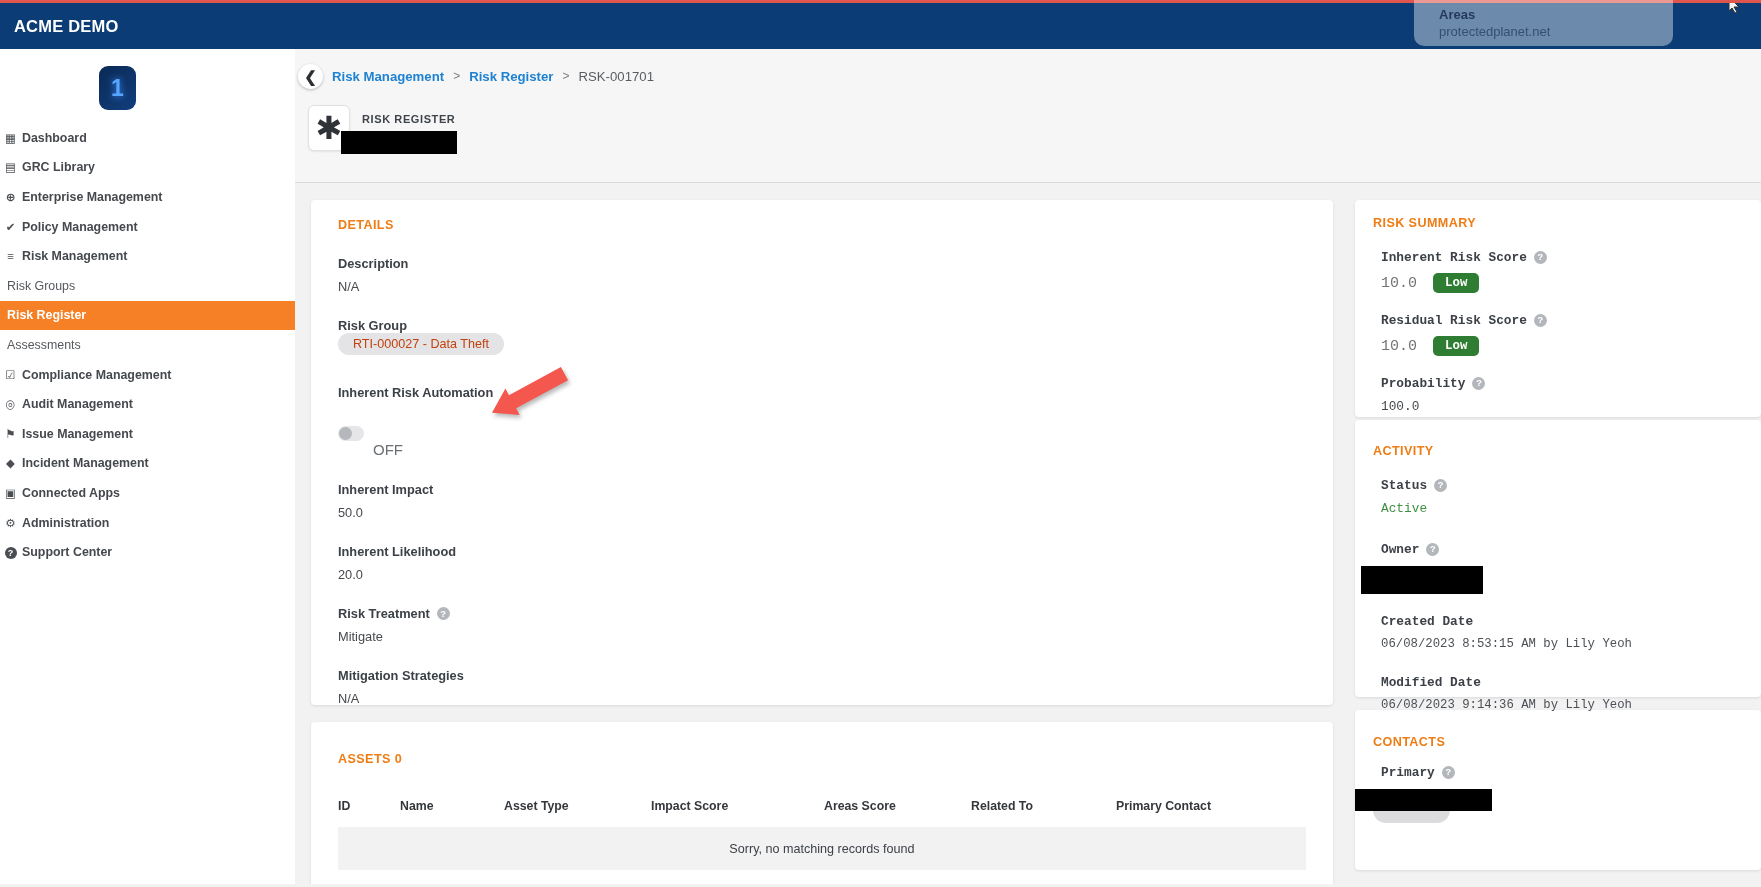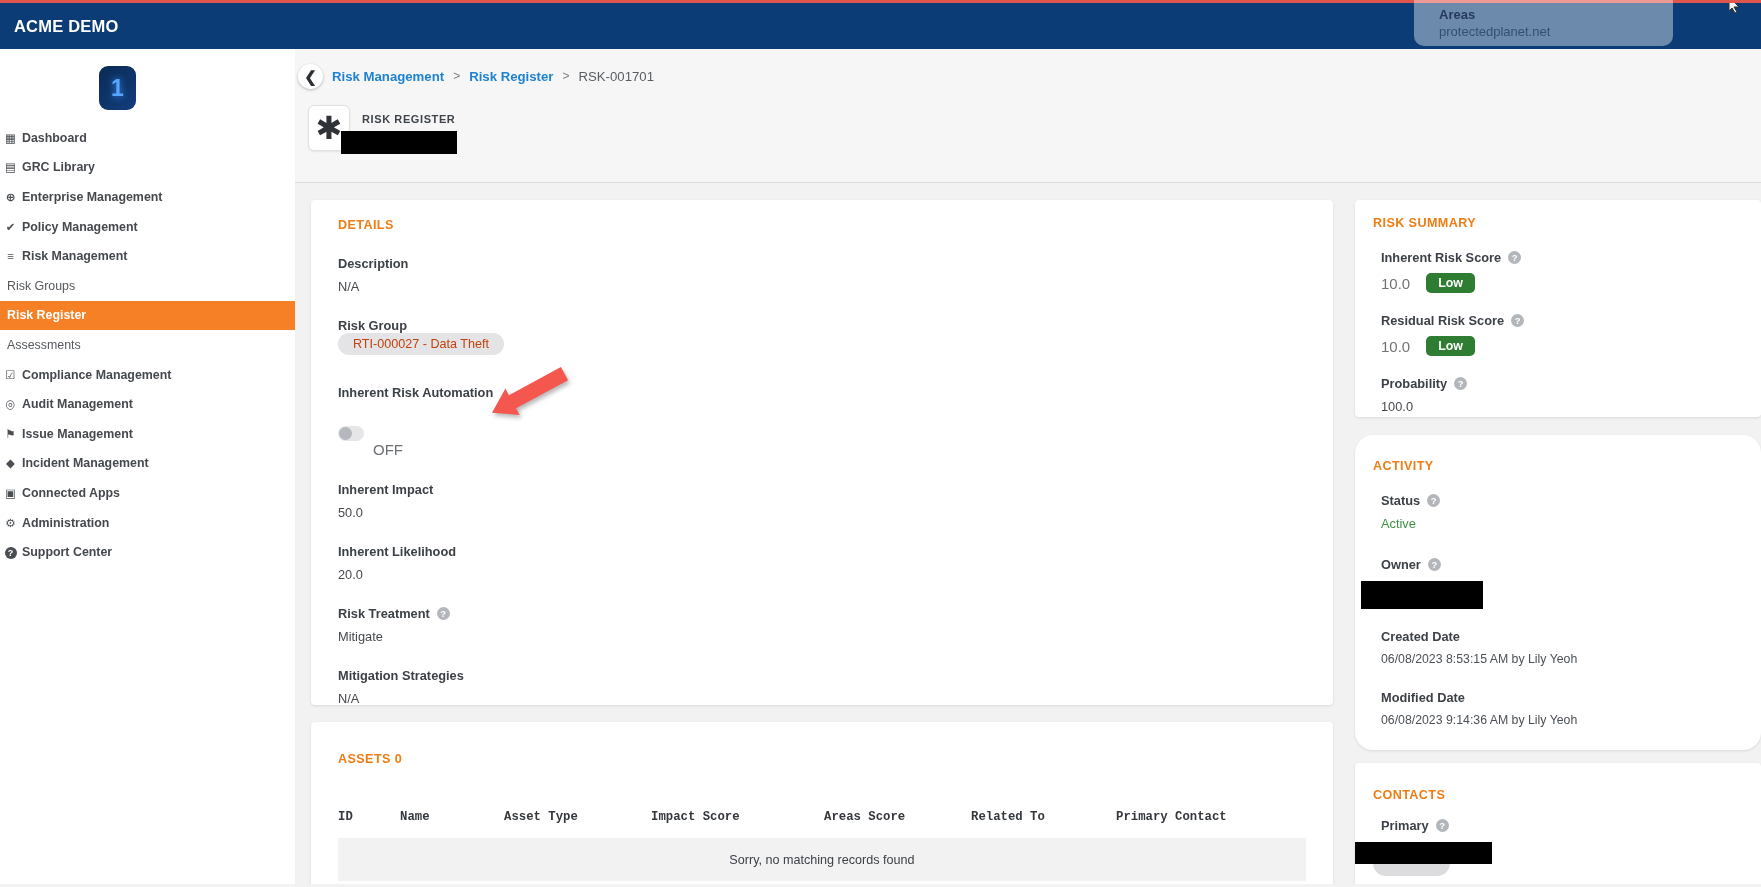--- a/index.html
+++ b/index.html
@@ -57,30 +57,30 @@
   .pill { display:inline-block; background:#e4e4e6; border-radius:12px; padding:4px 15px; font-size:12.6px; color:#c2410c; }
   .toggle-row { display:flex; align-items:center; margin-top:9px; }
   .toggle { width:26px; height:15px; border-radius:8px; background:#e6e6e8; position:relative; cursor:pointer; flex:none; }
   .toggle .knob { position:absolute; left:1px; top:1px; width:13px; height:13px; border-radius:50%; background:#b4b7bb; }
   .toggle-state { margin-left:9px; color:#6b6f73; font-size:15px;margin-top:32px; }
   .help { display:inline-block; width:13px; height:13px; border-radius:50%; background:#b3b7bb; color:#fff; font-size:9.5px; font-weight:bold; text-align:center; line-height:13px; margin-left:7px; cursor:pointer; flex:none; }
   .red-arrow { position:absolute; left:170px; top:167px; filter:drop-shadow(2px 3px 2px rgba(0,0,0,.28)); }
 
   
   .assets-card { margin-top:17px; height:230px; padding:30px 27px; }
-  .asset-grid { display:grid; grid-template-columns:62px 104px 147px 173px 147px 145px 1fr; margin-top:44px;font-family:Liberation Mono, monospace; }
+  .asset-grid { display:grid; grid-template-columns:62px 104px 147px 173px 147px 145px 1fr; margin-top:33px; }
   .asset-grid .th { font-size:12.3px; font-weight:bold; color:#34383c; }
   .empty-band { margin-top:14px; height:43px; background:#f2f2f3; display:flex; align-items:center; justify-content:center; color:#3c4147; font-size:12.6px; }
 
   
   .side-card { padding:16px 10px 5px 18px; }
   .rs-card { height:217px; }
-  .act-card { height:315px; margin-top:18px; padding-top:24px;border-radius:18px; }
+  .act-card { height:277px; margin-top:3px; padding-top:24px; }
   .con-card { height:160px; margin-top:13px; padding-top:25px; }
-  .side-inner { padding-left:8px; }
+  .side-inner { padding-left:8px;font-family:Liberation Mono, monospace; }
   .rs-fld { margin-top:20px; }
   .score-row { display:flex; align-items:center; margin-top:8px; }
   .score-val { font-size:15px; color:#737373; }
   .badge { margin-left:16px; background:#2e7d32; color:#fff; font-weight:bold; font-size:12.4px; padding:3px 12px; border-radius:5px; }
   .status-green { color:#3e9142; }
   .redact-owner { width:122px; height:28px; margin:9px 0 0 -20px; }
   .date-val { font-size:12.3px; color:#4b5055; }
   .primary-wrap { position:relative; height:40px; margin-top:9px; }
   .primary-pill { position:absolute; left:-8px; top:8px; width:77px; height:26px; border-radius:13px; background:#dcdcde; }
   .primary-bar { position:absolute; left:-26px; top:0; width:137px; height:22px; background:#000; }

